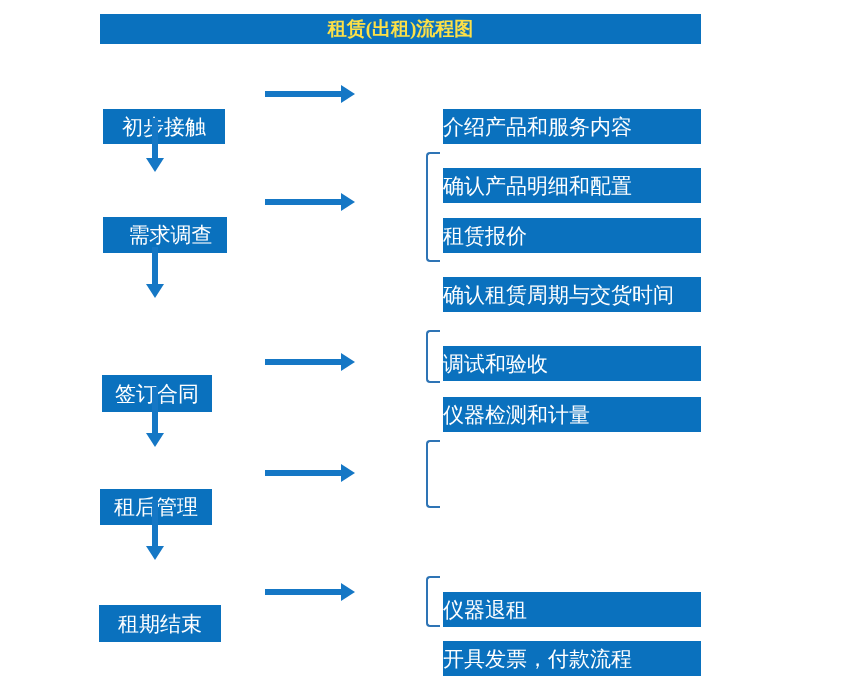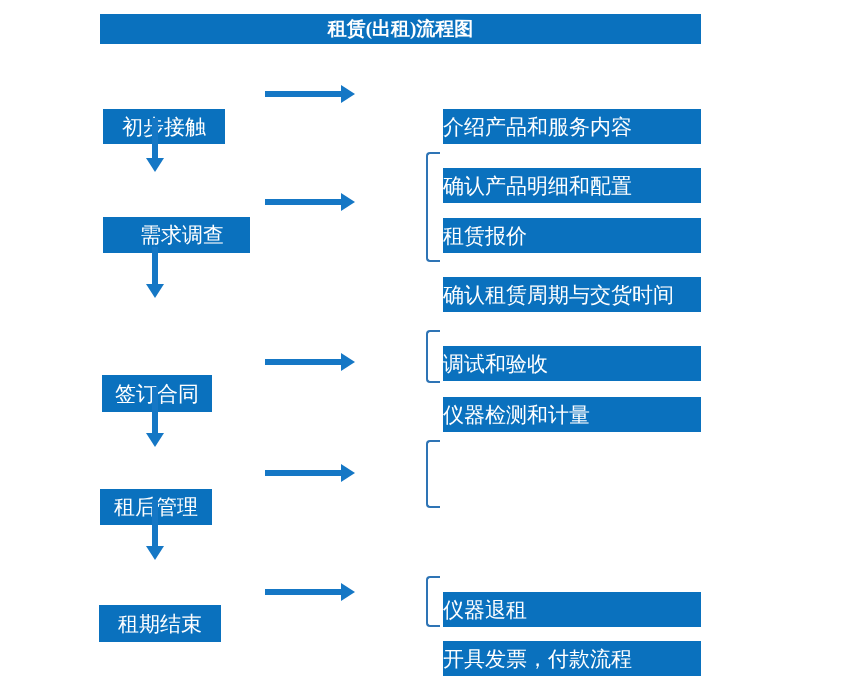--- a/index.html
+++ b/index.html
@@ -26,21 +26,21 @@
     box-sizing: border-box;
     margin-top: 32px;
   }
   .title-bar {
     position: absolute;
     left: 100px;
     top: 14px;
     width: 601px;
     height: 30px;
     background: #0a71be;
-    color: #ffffff;
+    color: #fde047;
     font-weight: bold;
     font-size: 19px;
     display: flex;
     align-items: center;
     justify-content: center;
   }
   .lbox { justify-content: center; text-align: center; }
   .rbox {
     left: 443px;
     width: 258px;
@@ -93,21 +93,21 @@
   }
 </style>
 </head>
 <body>
 
 <div id="canvas">
 
   <div class="title-bar">租赁(出租)流程图</div>
 
   <div class="box lbox" style="left:103px; top:77px;  width:122px; height:35px;">初步接触</div>
-  <div class="box lbox" style="left:103px; top:185px; width:147px; height:36px;padding-left:11px;">需求调查</div>
+  <div class="box lbox" style="left:103px; top:185px; width:124px; height:36px;padding-left:11px;">需求调查</div>
   <div class="box lbox" style="left:102px; top:343px; width:110px; height:37px;">签订合同</div>
   <div class="box lbox" style="left:100px; top:457px; width:112px; height:36px;">租后管理</div>
   <div class="box lbox" style="left:99px;  top:573px; width:122px; height:37px;text-align:right;">租期结束</div>
 
   <div class="box rbox" style="top:77px;">介绍产品和服务内容</div>
 
   <div class="box rbox" style="top:136px;">确认产品明细和配置</div>
   <div class="box rbox" style="top:186px;">租赁报价</div>
   <div class="box rbox" style="top:245px;">确认租赁周期与交货时间</div>
 

